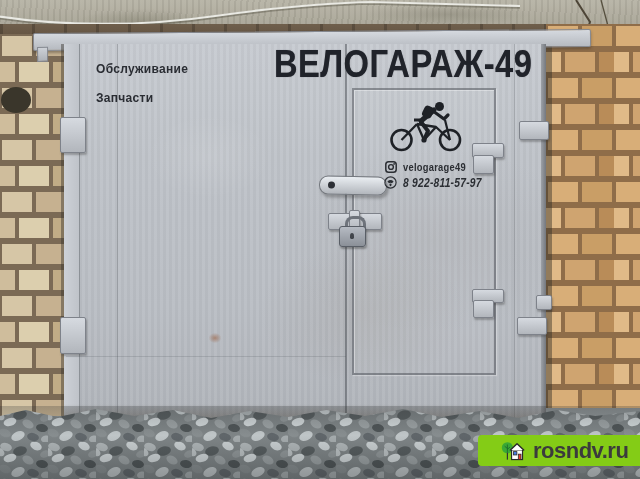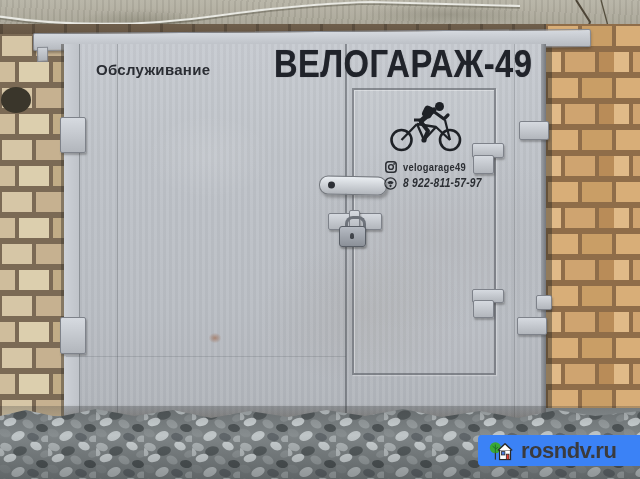--- a/index.html
+++ b/index.html
@@ -96,40 +96,40 @@
   .padlock{
     position:absolute;left:339px;top:226px;width:25px;height:19px;border-radius:3px;
     background:linear-gradient(#b6bbc3,#8b9098);
     border:1px solid #595e66;
     box-shadow:1px 2px 2px rgba(48,48,48,.4);
   }
   .keyhole{position:absolute;left:10px;top:6px;width:4px;height:6px;border-radius:50% 50% 30% 30%;background:#41454b;}
 
   
   .services{left:96px;top:55px;color:#2a2d33;}
-  .service-line{font-size:15px;line-height:29px;font-weight:700;letter-spacing:.3px;white-space:nowrap;}
+  .service-line{font-size:12px;line-height:29px;font-weight:700;letter-spacing:.3px;white-space:nowrap;}
   .title{
     left:274px;top:48px;width:330px;
     font-size:38px;line-height:33px;font-weight:700;color:#20232a;
     letter-spacing:.5px;white-space:nowrap;
     transform:scaleX(.86);transform-origin:0 0;
     text-shadow:0 0 1px rgba(32,35,42,.55);
   }
-  .contact{display:flex;align-items:flex-end;gap:6px;color:#2b2e33;}
+  .contact{display:flex;align-items:flex-start;gap:6px;color:#2b2e33;}
   .insta{left:385px;top:161px;}
   .phoneline{left:384px;top:176px;font-style:italic;}
   .contact .txt{font-weight:700;white-space:nowrap;transform-origin:0 50%;}
   .insta .txt{font-size:11px;transform:scaleX(.85);letter-spacing:.3px;}
   .phoneline .txt{font-size:12.5px;transform:scaleX(.82);letter-spacing:.3px;}
 
   
   .watermark{
     left:478px;top:435px;width:162px;height:31px;
-    background:#3b82f6;border-radius:4px 0 0 4px;
-    display:flex;align-items:center;gap:5px;padding-left:11px;box-sizing:border-box;
+    background:#84cc16;border-radius:4px 0 0 4px;
+    display:flex;align-items:center;gap:5px;padding-left:23px;box-sizing:border-box;
   }
   .wm-text{font-size:22px;font-weight:700;color:#3b3b3d;letter-spacing:-.5px;line-height:31px;}
 </style>
 </head>
 <body>
 
 <div class="scene">
 
   <div class="abs concrete"></div>
   <svg class="abs" style="left:0;top:0" width="640" height="40">
@@ -215,20 +215,21 @@
     </div>
   <div class="metal" style="left:328px;top:213px;width:52px;height:15px"></div>
   <div class="metal" style="left:349px;top:210px;width:9px;height:20px"></div>
   <div class="shackle"></div>
   <div class="padlock">
       <div class="keyhole"></div>
     </div>
 
   <div class="abs services">
     <div class="service-line">Обслуживание</div>
+    <div class="service-line">Запчасти</div>
   </div>
 
   <div class="abs title">ВЕЛОГАРАЖ-49</div>
 
   <svg class="abs" style="left:389px;top:99px" width="76" height="54" viewBox="0 0 76 54">
     <g stroke="#1e2126" fill="none">
       <circle cx="12.5" cy="41" r="10" stroke-width="2.6"></circle>
       <circle cx="61" cy="41" r="10" stroke-width="2.6"></circle>
       <path d="M28 25 L12.5 41 M28 25 L47 28 L61 41 M35 41 L28 25 M35 41 L47 28" stroke-width="2.3" stroke-linejoin="round"></path>
       <path d="M61 41 L56 21" stroke-width="2.2"></path>

